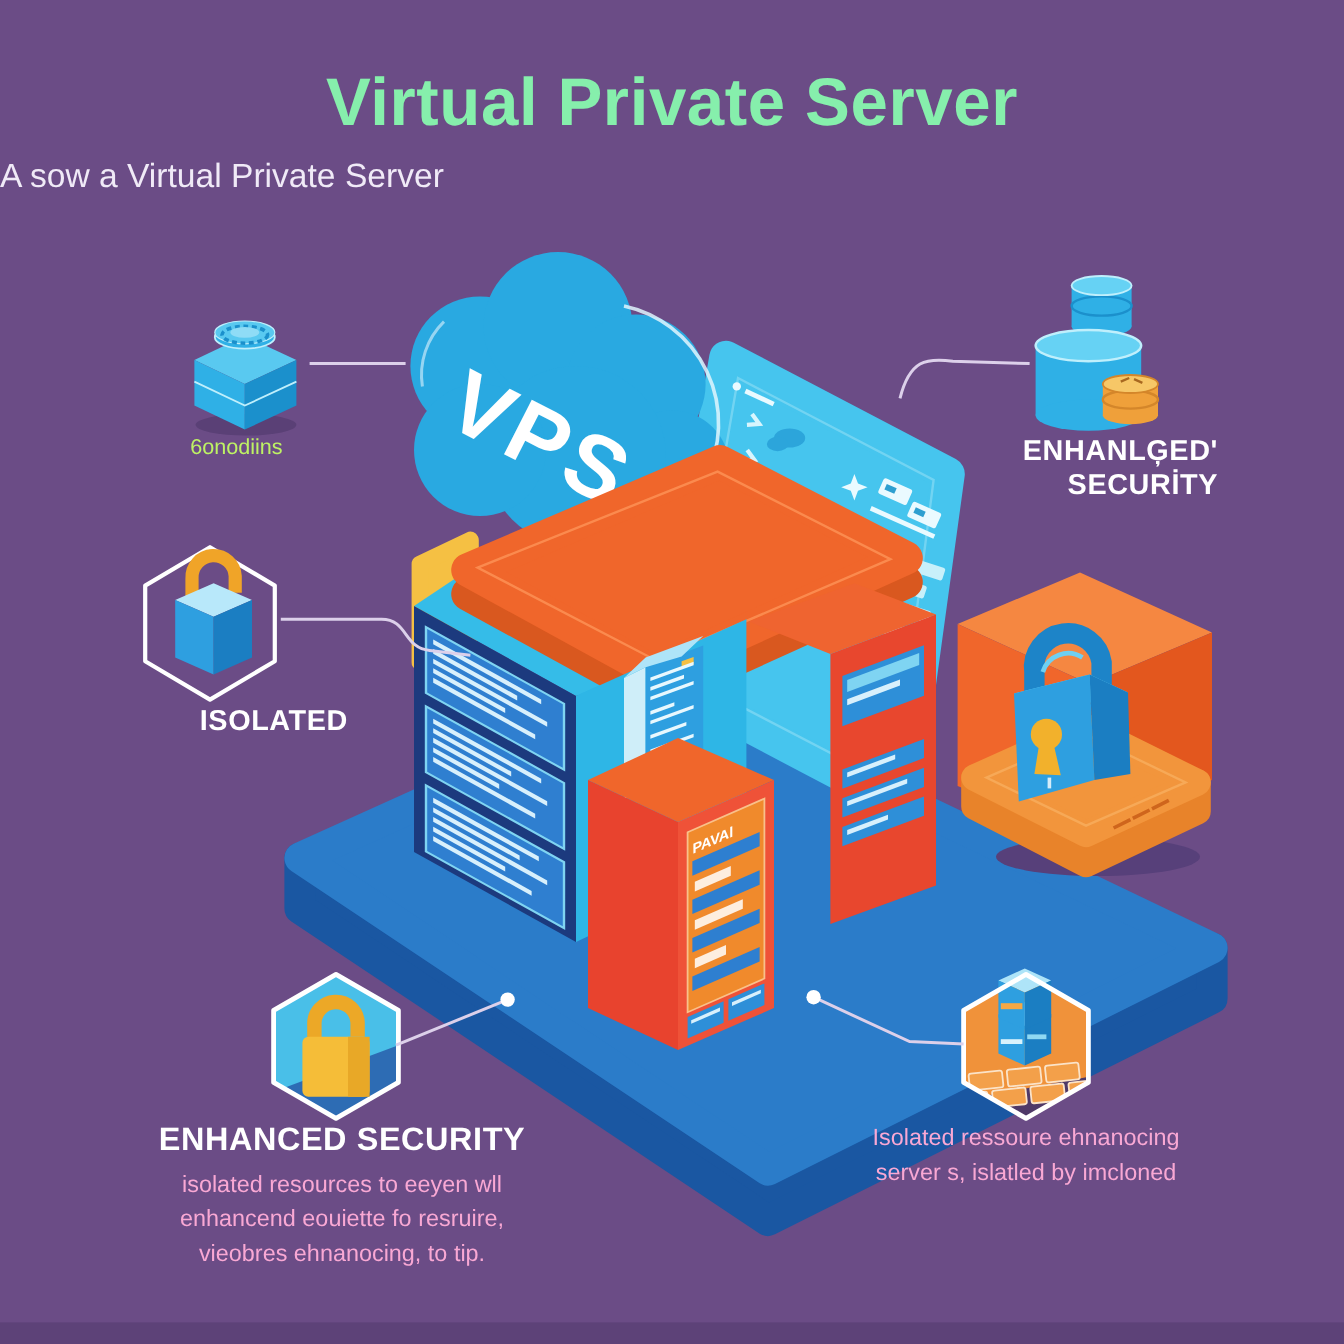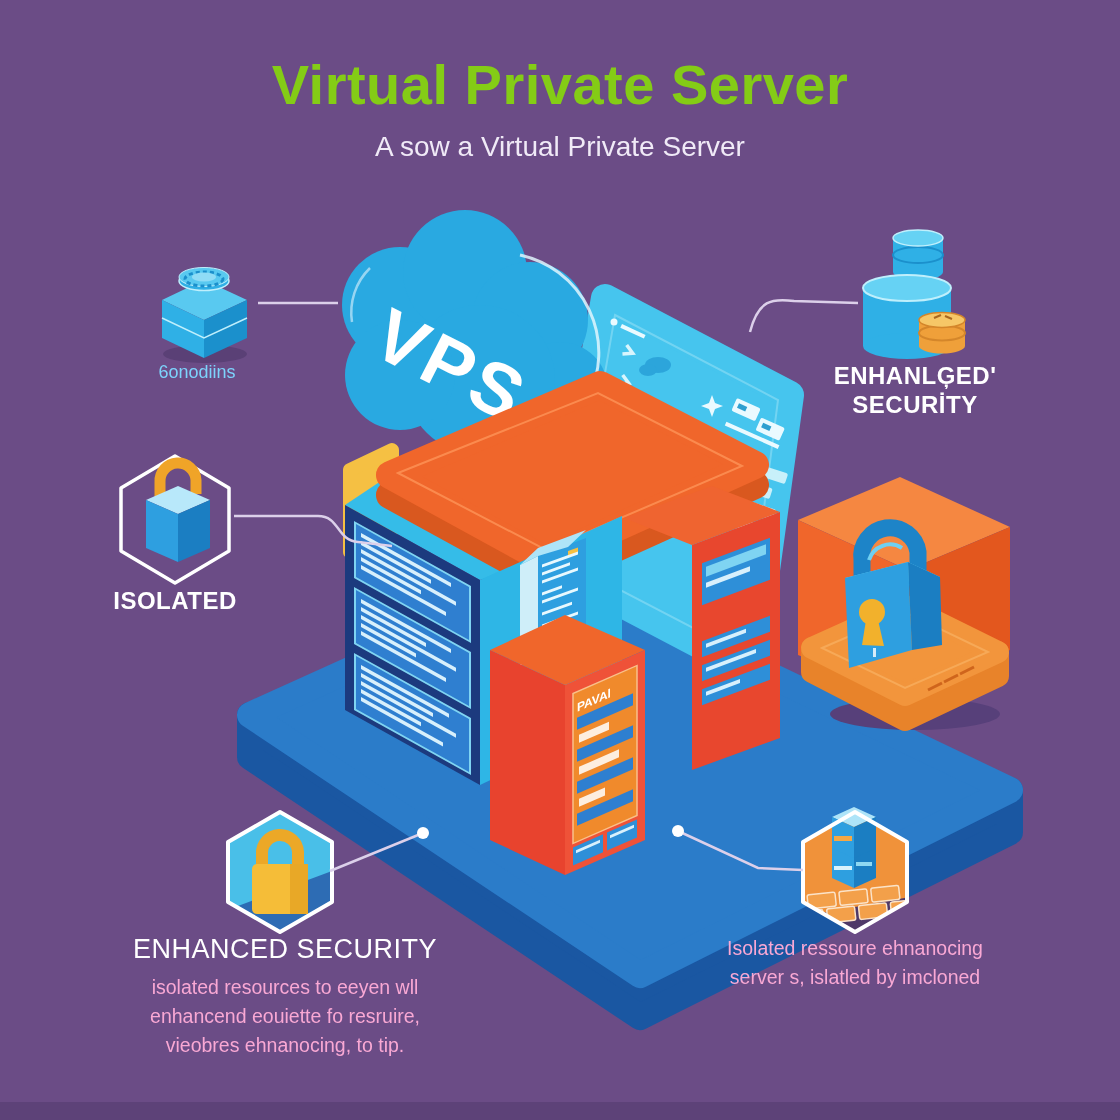--- a/index.html
+++ b/index.html
@@ -1,28 +1,28 @@
 <!DOCTYPE html>
 <html><head>
 <meta charset="utf-8">
 <style>
   html,body{margin:0;padding:0;background:#6b4c86;}
   .stage{position:relative;width:1120px;height:1120px;overflow:hidden;background:#6b4c86;
          font-family:"Liberation Sans",sans-serif;}
   .stage svg.illustration{position:absolute;left:0;top:0;width:1120px;height:1120px;}
   .abs{position:absolute;}
-  .page-title{top:52px;left:0;width:1120px;text-align:center;color:#84cc16;
+  .page-title{top:52px;left:0;width:1120px;text-align:center;color:#86efac;
               font-size:56px;font-weight:800;letter-spacing:0.5px;}
-  .page-subtitle{top:131px;left:0;width:1120px;text-align:center;color:#f0eaf7;
+  .page-subtitle{top:131px;left:0;width:1120px;text-align:left;color:#f0eaf7;
                  font-size:28px;font-weight:400;}
-  .label-sm{color:#7dd3fc;font-size:18px;text-align:center;}
-  .callout-label{color:#ffffff;font-size:24px;font-weight:700;text-align:center;
+  .label-sm{color:#bef264;font-size:18px;text-align:center;}
+  .callout-label{color:#ffffff;font-size:24px;font-weight:700;text-align:right;
                  line-height:29px;letter-spacing:0.5px;}
   .card{text-align:center;}
-  .card .heading{color:#ffffff;font-size:27px;font-weight:400;letter-spacing:0.5px;margin-bottom:8px;}
+  .card .heading{color:#ffffff;font-size:27px;font-weight:700;letter-spacing:0.5px;margin-bottom:8px;}
   .card .cap{color:#f9a8d4;font-size:19.5px;line-height:29px;}
 </style>
 </head>
 <body>
 
 <div class="stage">
 
 <svg class="illustration" viewBox="0 0 1120 1120">
   <defs>
     <clipPath id="hexBL">
@@ -310,21 +310,21 @@
   <div class="abs page-title">Virtual Private Server</div>
   <div class="abs page-subtitle">A sow a Virtual Private Server</div>
 
   <div class="abs label-sm" style="left:107px;top:362px;width:180px;">6onodiins</div>
 
   <div class="abs callout-label" style="left:815px;top:361px;width:200px;">
     <div>ENHANLĢED'</div>
     <div>SECURİTY</div>
   </div>
 
-  <div class="abs callout-label" style="left:75px;top:586px;width:200px;">
+  <div class="abs callout-label" style="left:90px;top:586px;width:200px;">
     <div>ISOLATED</div>
   </div>
 
   <div class="abs card" style="left:105px;top:934px;width:360px;">
     <div class="heading">ENHANCED SECURITY</div>
     <div class="cap">isolated resources to eeyen wll</div>
     <div class="cap">enhancend eouiette fo resruire,</div>
     <div class="cap">vieobres ehnanocing, to tip.</div>
   </div>
 

